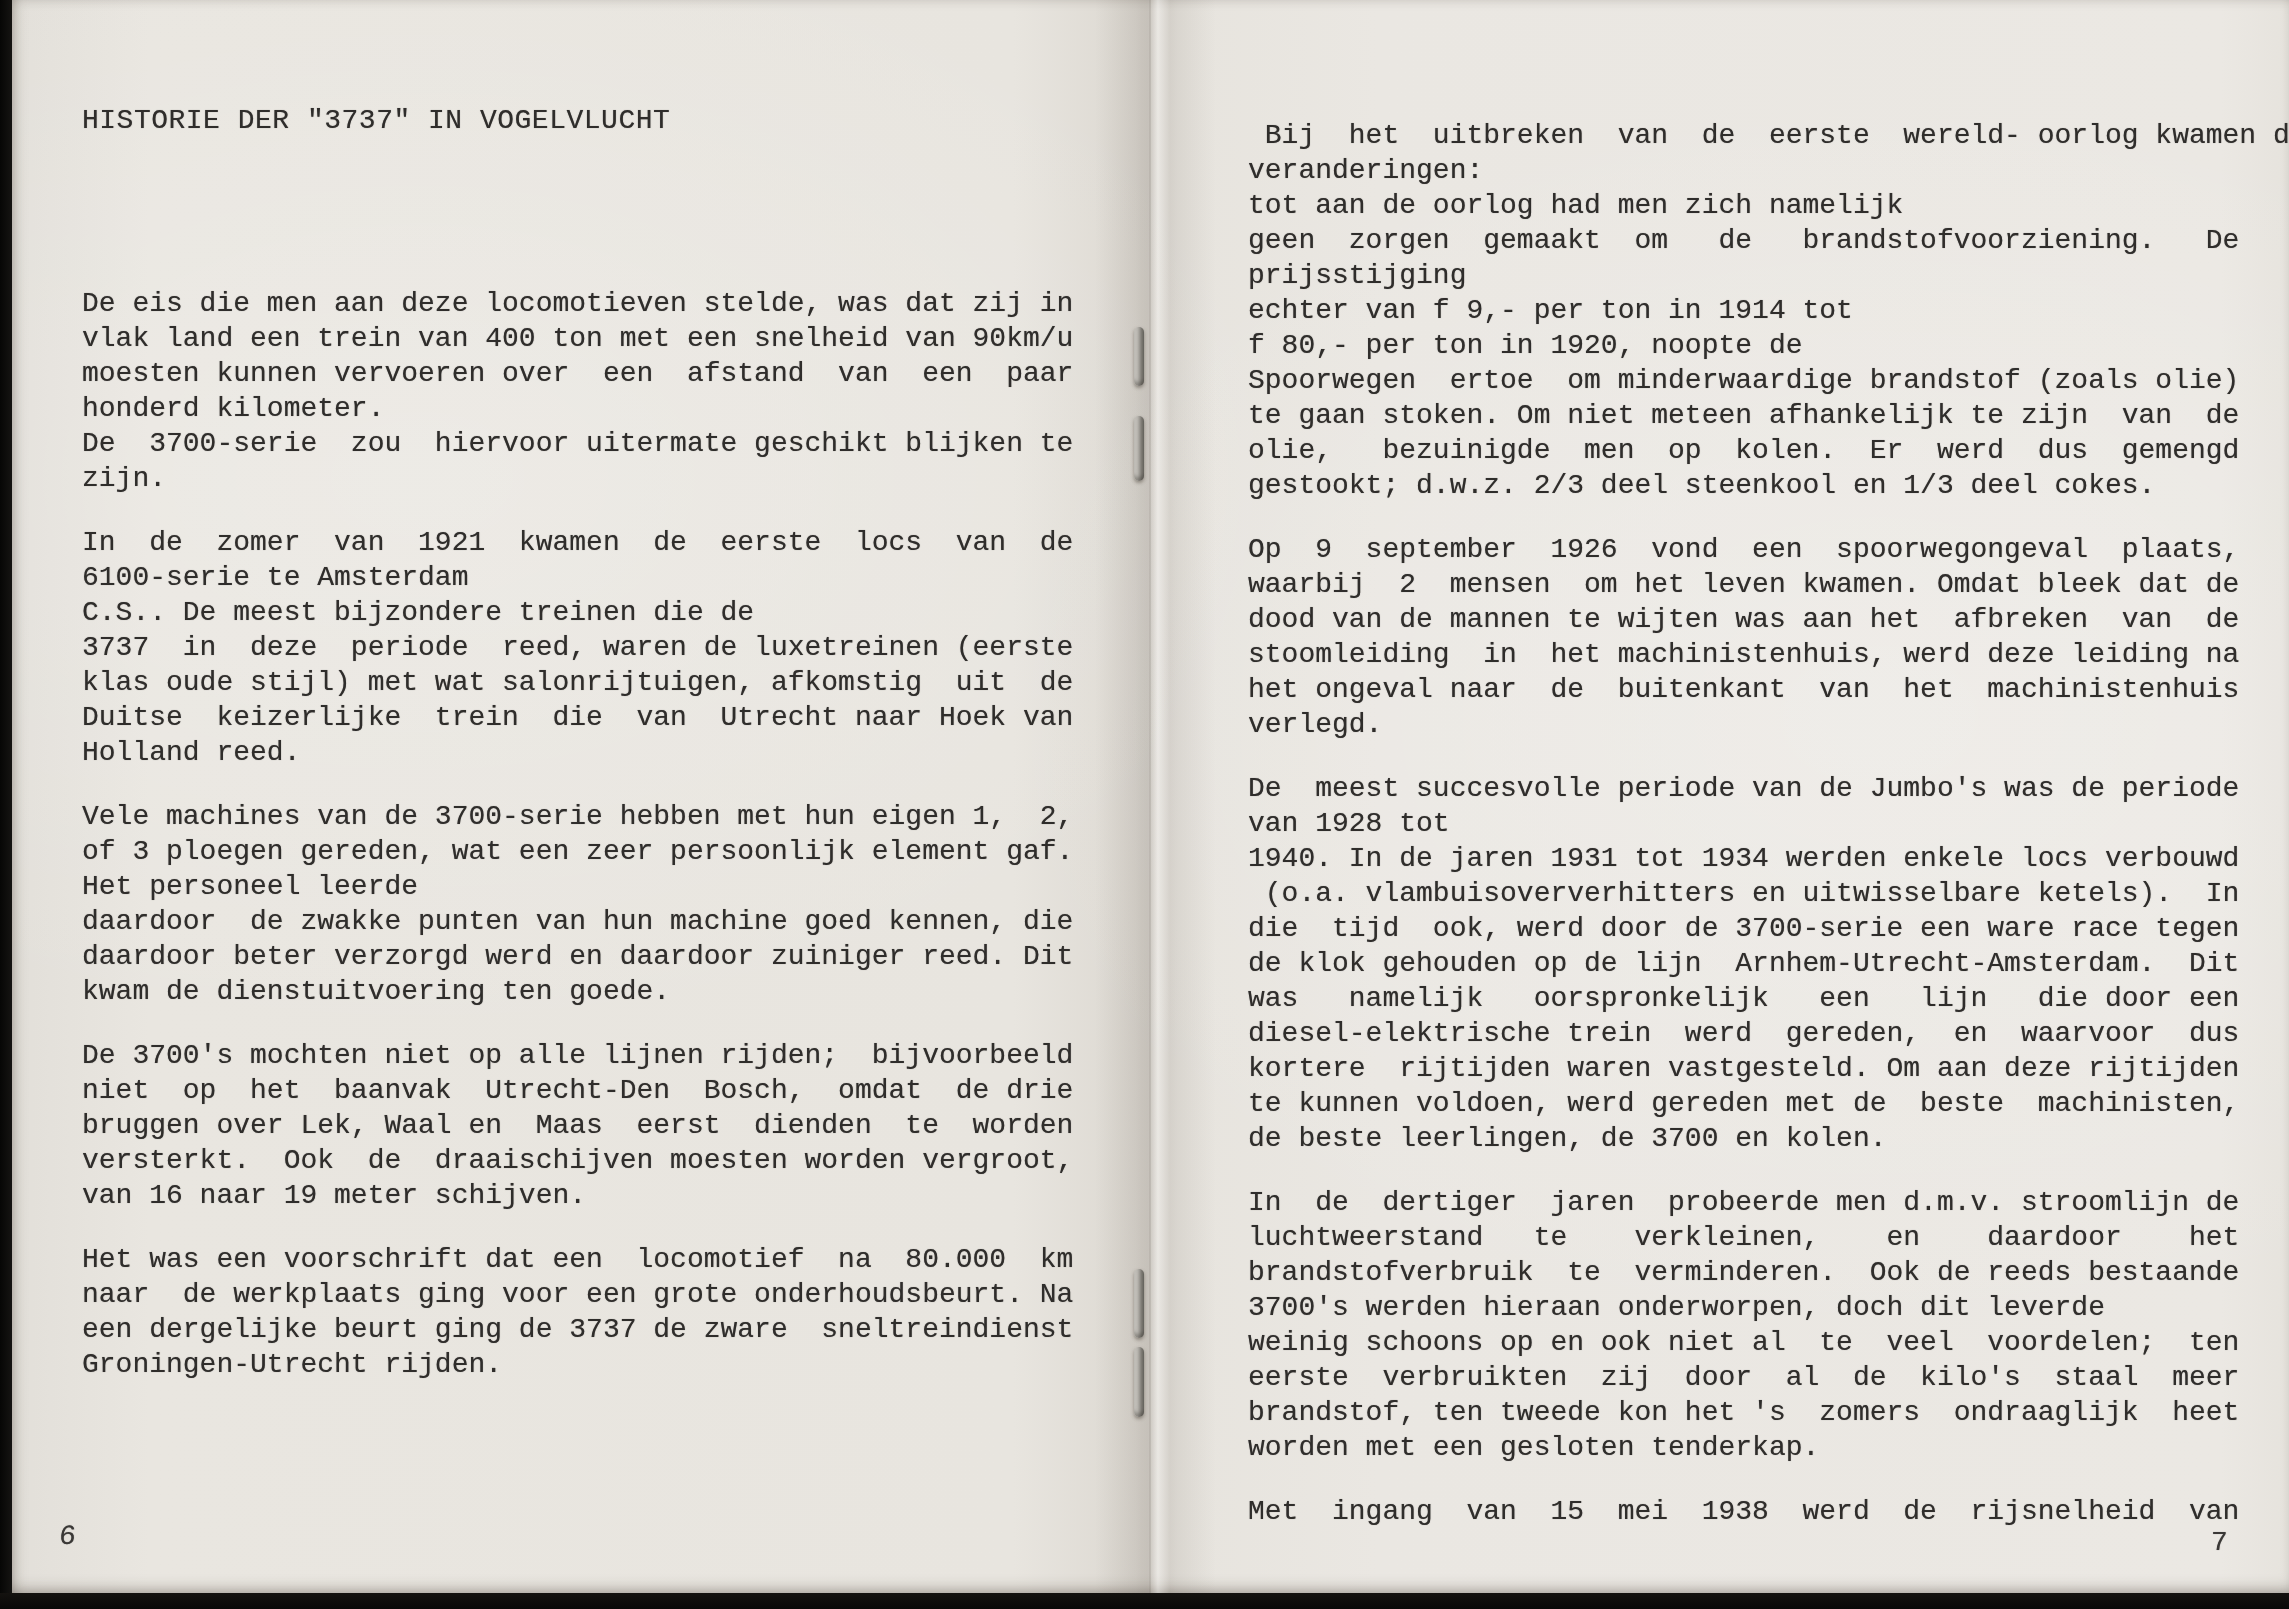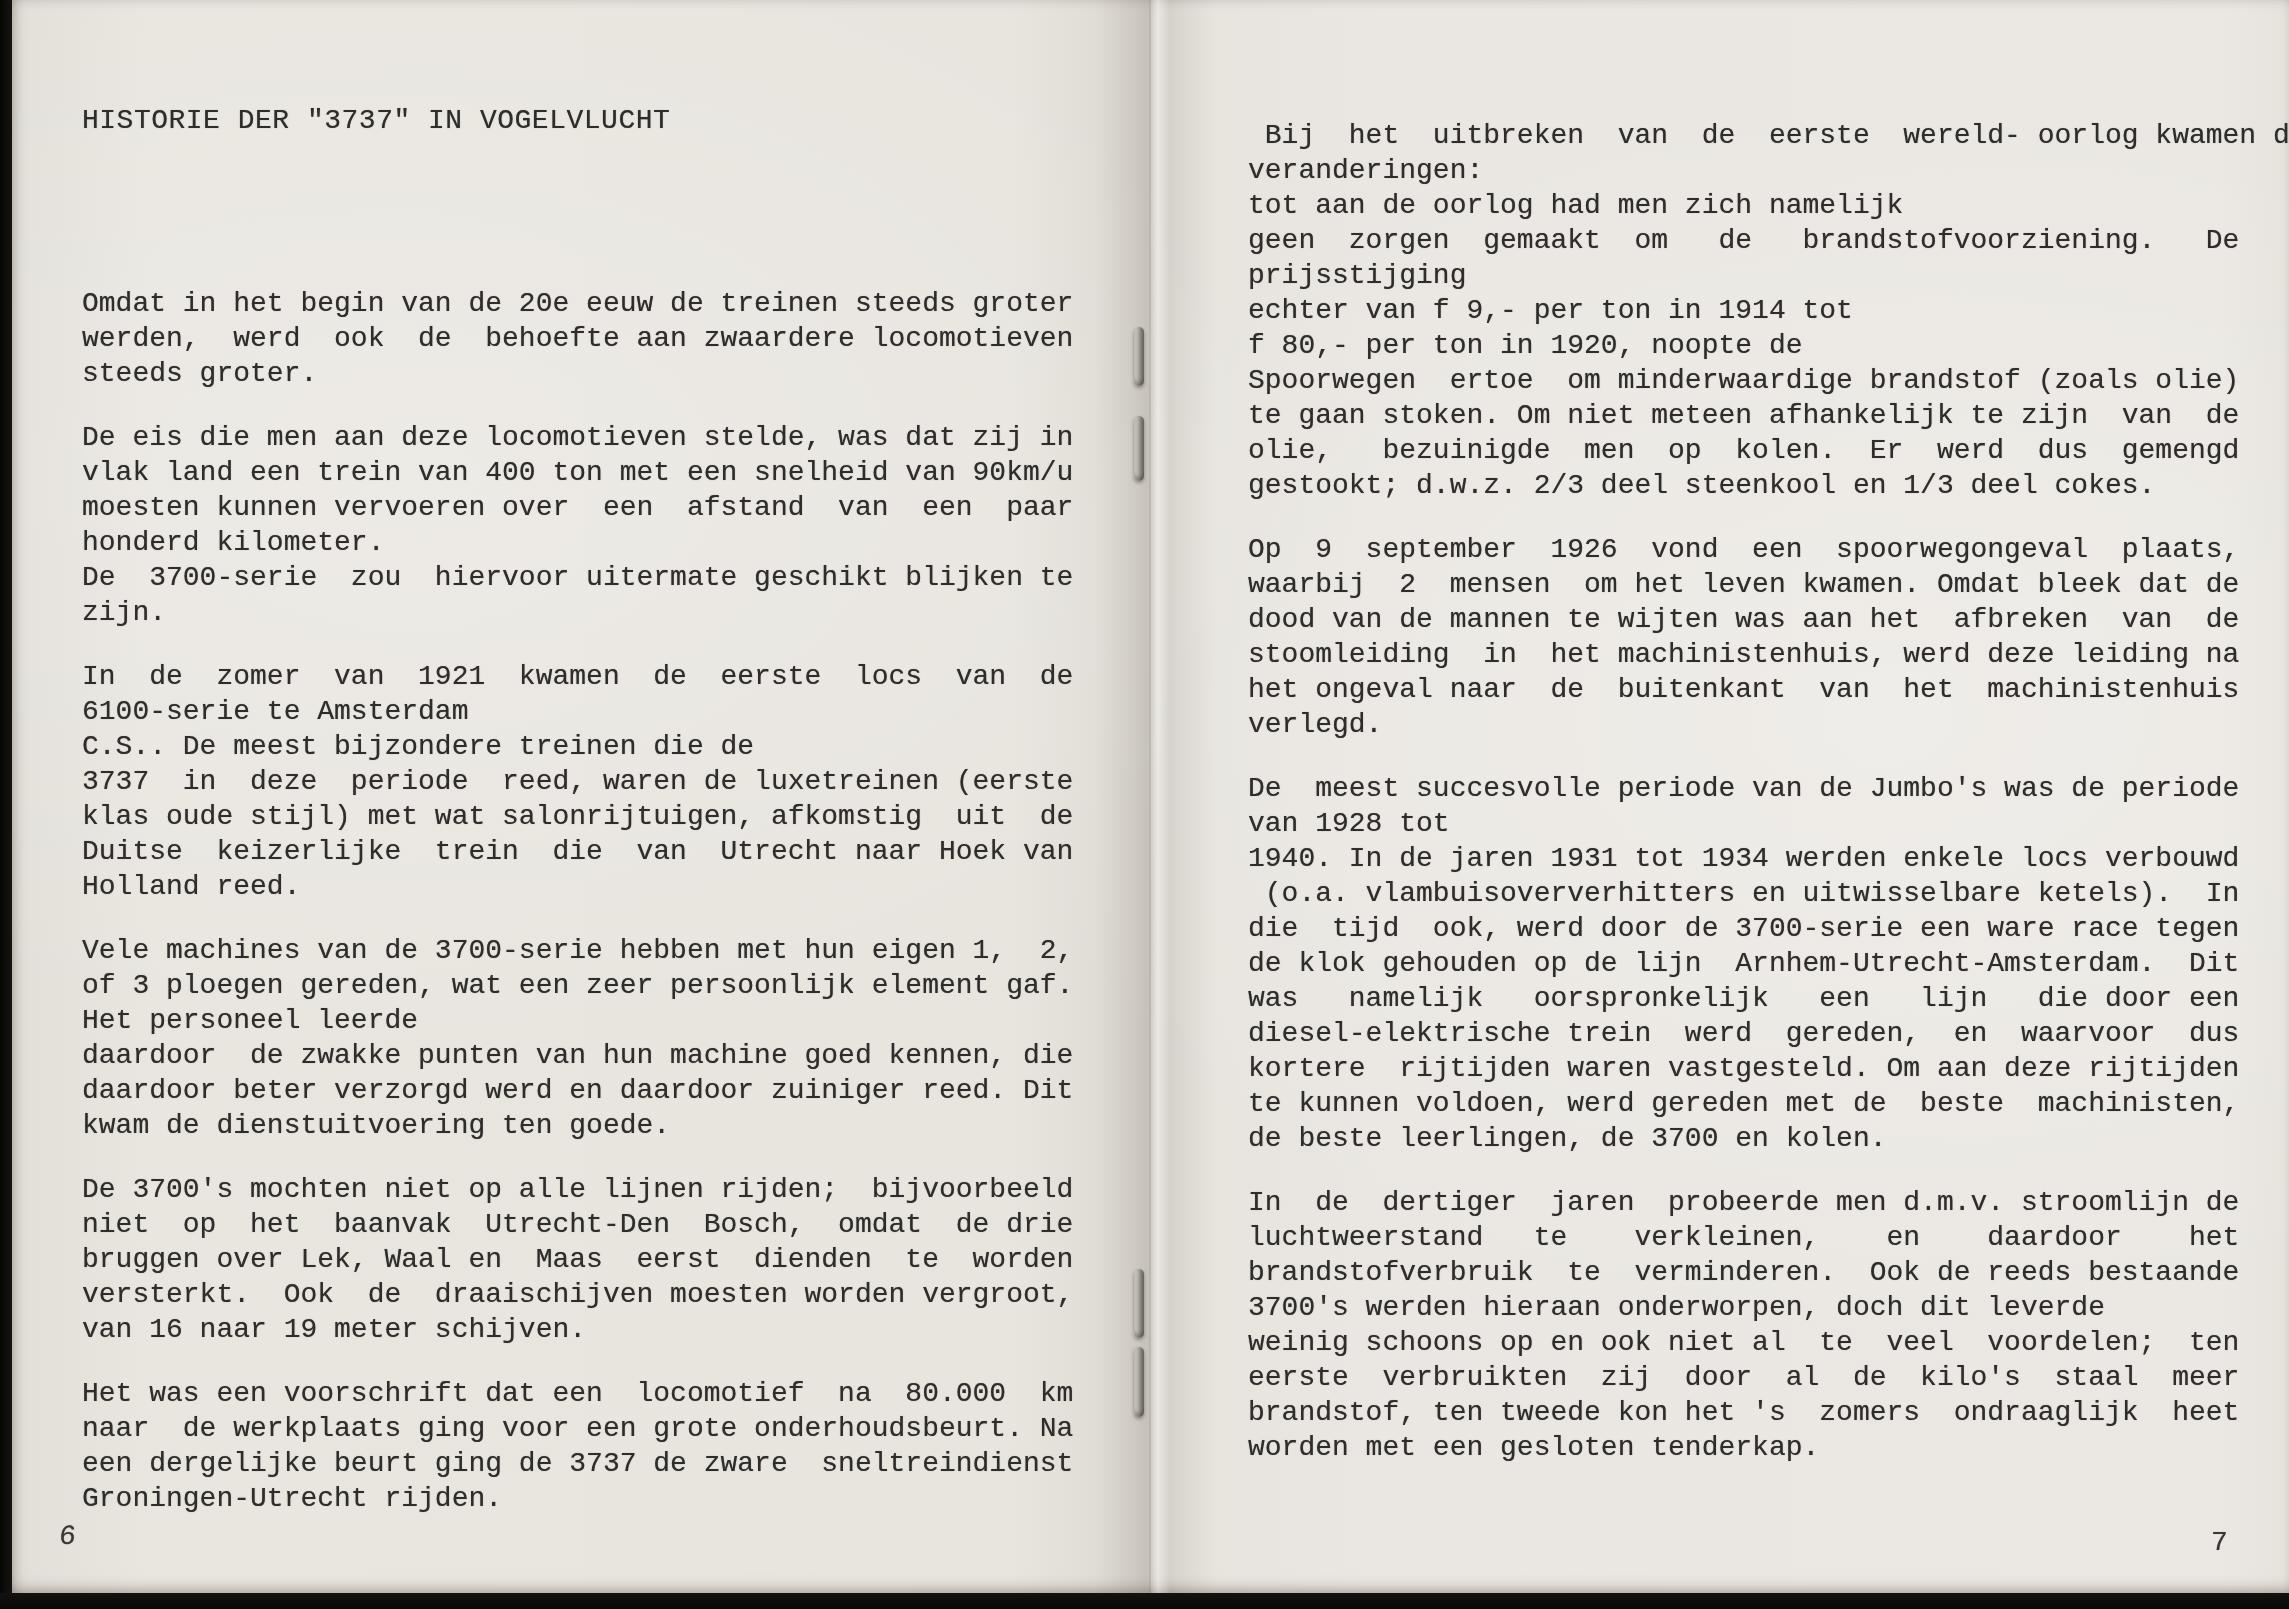--- a/index.html
+++ b/index.html
@@ -83,23 +83,21 @@
   <div class="paper"></div>
   <div class="gutter"></div>
 
   <span class="staple-leg leg-a"></span>
   <span class="staple-leg leg-b"></span>
   <span class="staple-leg leg-c"></span>
   <span class="staple-leg leg-d"></span>
 
   <section class="page-text left-text">
     <h1 class="doc-title">HISTORIE DER "3737" IN VOGELVLUCHT</h1>
-    <div><div class="para">Omdat in het begin van de 20e eeuw de treinen steeds groter
-werden,  werd  ook  de  behoefte aan zwaardere locomotieven
-steeds groter.</div><div class="para">De eis die men aan deze locomotieven stelde, was dat zij in
+    <div><div class="para">De eis die men aan deze locomotieven stelde, was dat zij in
 vlak land een trein van 400 ton met een snelheid van 90km/u
 moesten kunnen vervoeren over  een  afstand  van  een  paar
 honderd kilometer.
 De  3700-serie  zou  hiervoor uitermate geschikt blijken te
 zijn.</div><div class="para">In  de  zomer  van  1921  kwamen  de  eerste  locs  van  de
 6100-serie te Amsterdam
 C.S.. De meest bijzondere treinen die de
 3737  in  deze  periode  reed, waren de luxetreinen (eerste
 klas oude stijl) met wat salonrijtuigen, afkomstig  uit  de
 Duitse  keizerlijke  trein  die  van  Utrecht naar Hoek van
@@ -144,21 +142,21 @@
 diesel-elektrische trein  werd  gereden,  en  waarvoor  dus
 kortere  rijtijden waren vastgesteld. Om aan deze rijtijden
 te kunnen voldoen, werd gereden met de  beste  machinisten,
 de beste leerlingen, de 3700 en kolen.</div><div class="para">In  de  dertiger  jaren  probeerde men d.m.v. stroomlijn de
 luchtweerstand   te    verkleinen,    en    daardoor    het
 brandstofverbruik  te  verminderen.  Ook de reeds bestaande
 3700's werden hieraan onderworpen, doch dit leverde
 weinig schoons op en ook niet al  te  veel  voordelen;  ten
 eerste  verbruikten  zij  door  al  de  kilo's  staal  meer
 brandstof, ten tweede kon het 's  zomers  ondraaglijk  heet
-worden met een gesloten tenderkap.</div></div>
+worden met een gesloten tenderkap.</div><div class="para">Met  ingang  van  15  mei  1938  werd  de  rijsnelheid  van</div></div>
   </section>
 
   <div class="page-number pn-left">6</div>
   <div class="page-number pn-right">7</div>
 
   <div class="edge-left"></div>
   <div class="edge-bottom"></div>
 </div>
 
 

